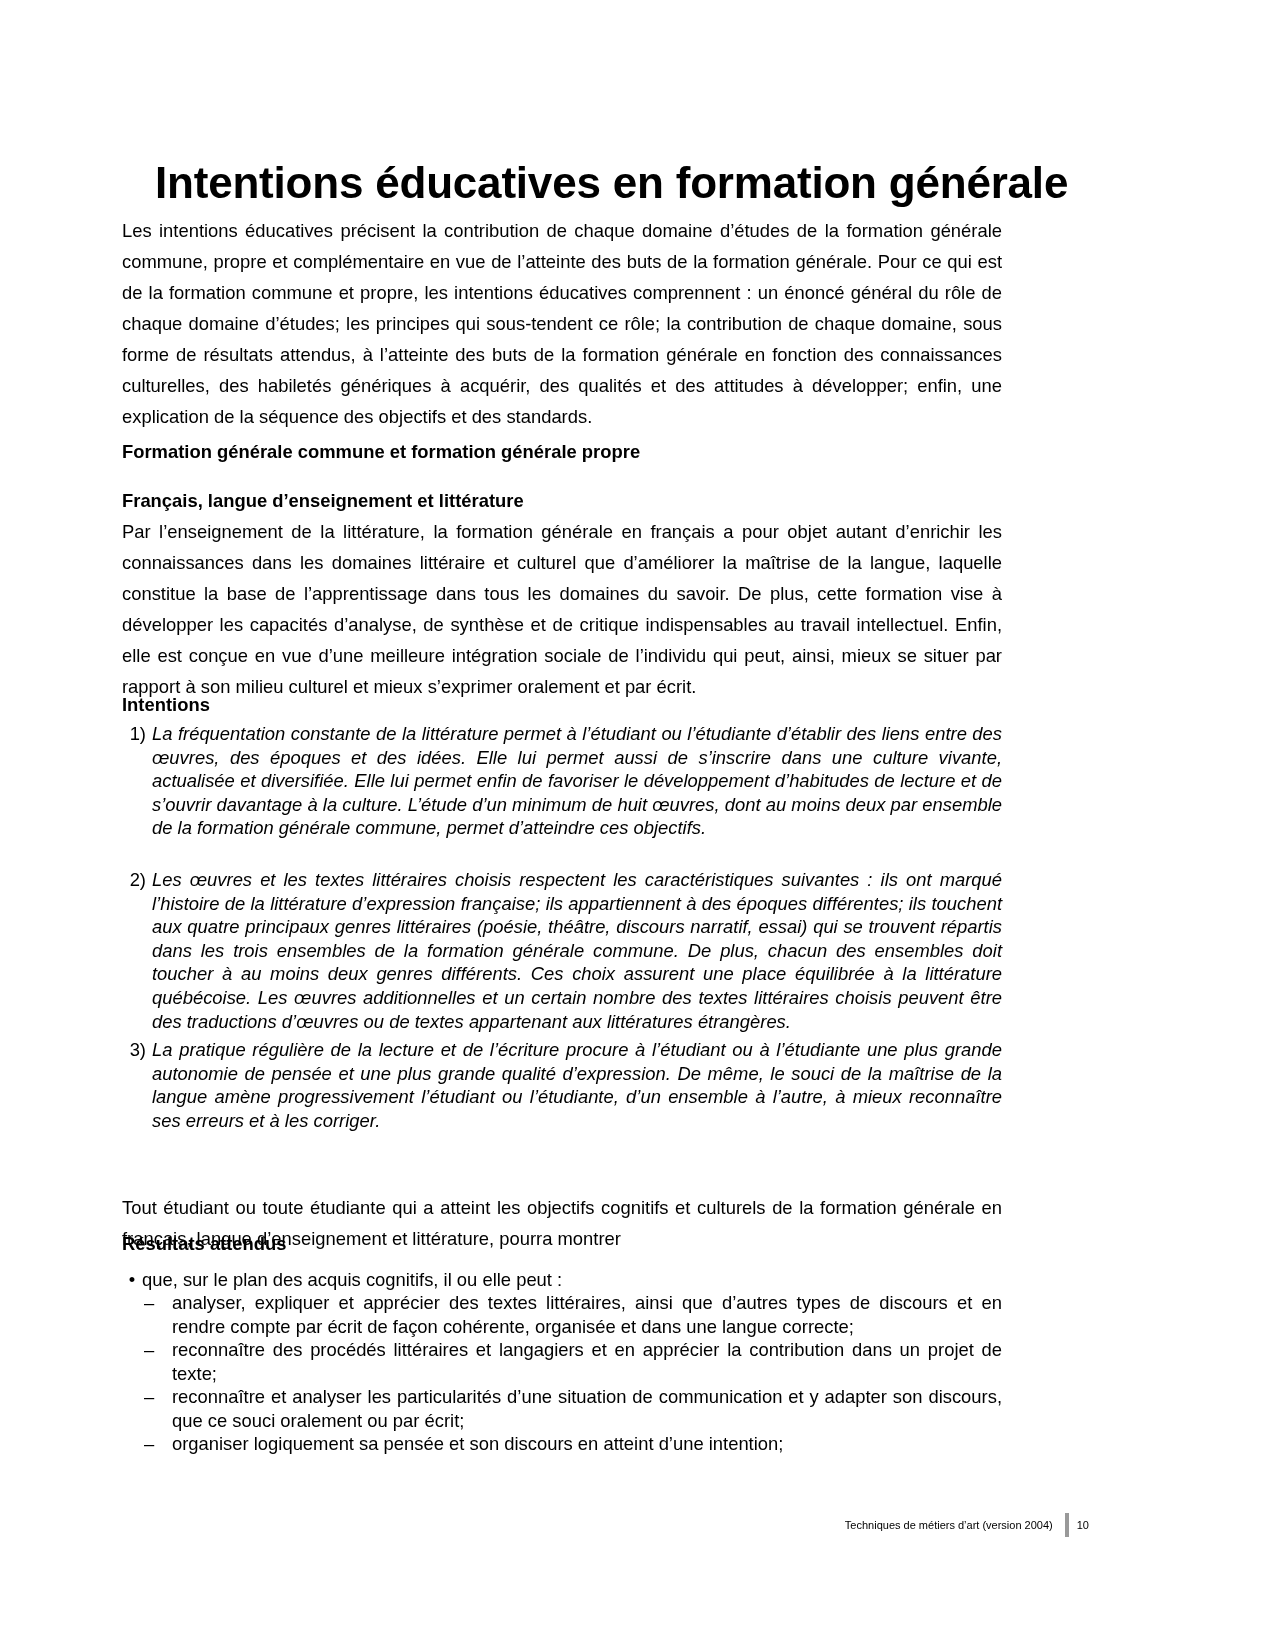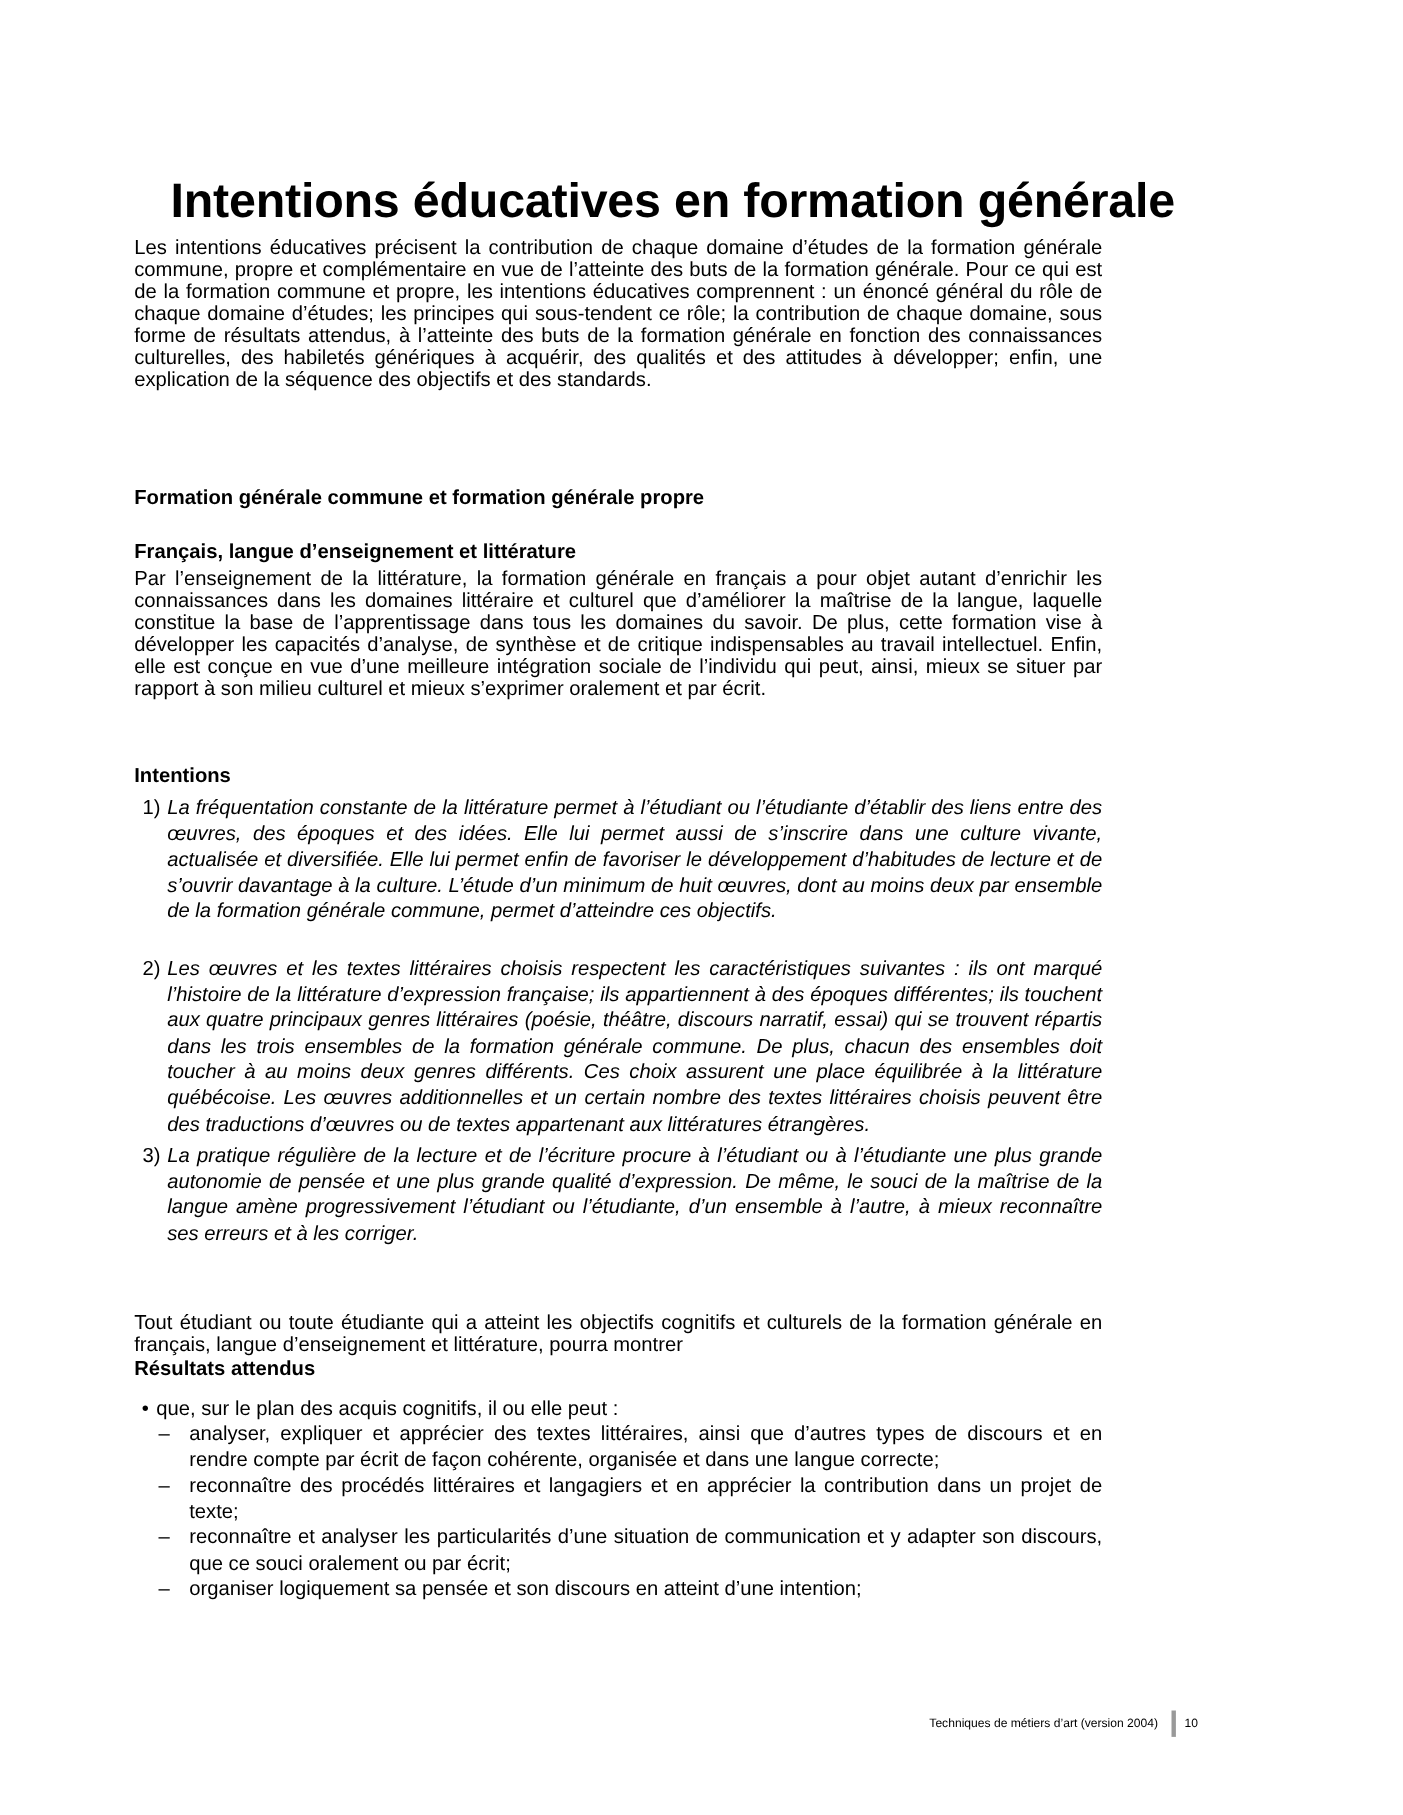--- a/index.html
+++ b/index.html
@@ -8,21 +8,21 @@
     font-family: "Liberation Sans", "DejaVu Sans", sans-serif;
     color: #000000;
   }
   .page { position: absolute; left: 122px; top: 0; width: 880px; }
   .title {
     position: absolute; left: 17px; top: 142px; margin: 16px;
     font-size: 44px; font-weight: bold; letter-spacing: -0.2px; white-space: nowrap;
   }
   .para {
     position: absolute; left: 0; width: 880px; margin: 0;
-    font-size: 18.4px; line-height: 20px; text-align: justify;
+    font-size: 18.4px; line-height: 31px; text-align: justify;
   }
   .h2 {
     position: absolute; left: 0; margin: 0;
     font-size: 18.4px; font-weight: bold; line-height: 23.6px; white-space: nowrap;
   }
   .num-item {
     position: absolute; left: 0; width: 880px; display: flex;
     font-size: 18.4px; line-height: 23.6px;
   }
   .num-item .num { width: 30px; flex: 0 0 30px; text-align: right; padding-right: 6px; box-sizing: border-box; }
@@ -33,21 +33,21 @@
   }
   .bullet-item .mark { width: 20px; flex: 0 0 20px; text-align: center; }
   .bullet-item .txt { flex: 1; }
   .dash-item {
     position: absolute; left: 20px; width: 860px; display: flex;
     font-size: 18.4px; line-height: 23.6px;
   }
   .dash-item .mark { width: 30px; flex: 0 0 30px; text-align: left; padding-left: 2px; box-sizing: border-box; }
   .dash-item .txt { flex: 1; text-align: justify; }
   .footer {
-    position: absolute; top: 1555px; right: 186px; display: flex; align-items: center;
+    position: absolute; top: 1513px; right: 186px; display: flex; align-items: center;
     font-size: 11px; white-space: nowrap;
   }
   .footer .doc { margin-right: 12px; }
   .footer .bar { width: 4px; height: 24px; background: #999999; margin-right: 8px; }
 </style>
 </head>
 <body>
 
 <div class="page">
   <h1 class="title">Intentions éducatives en formation générale</h1>

